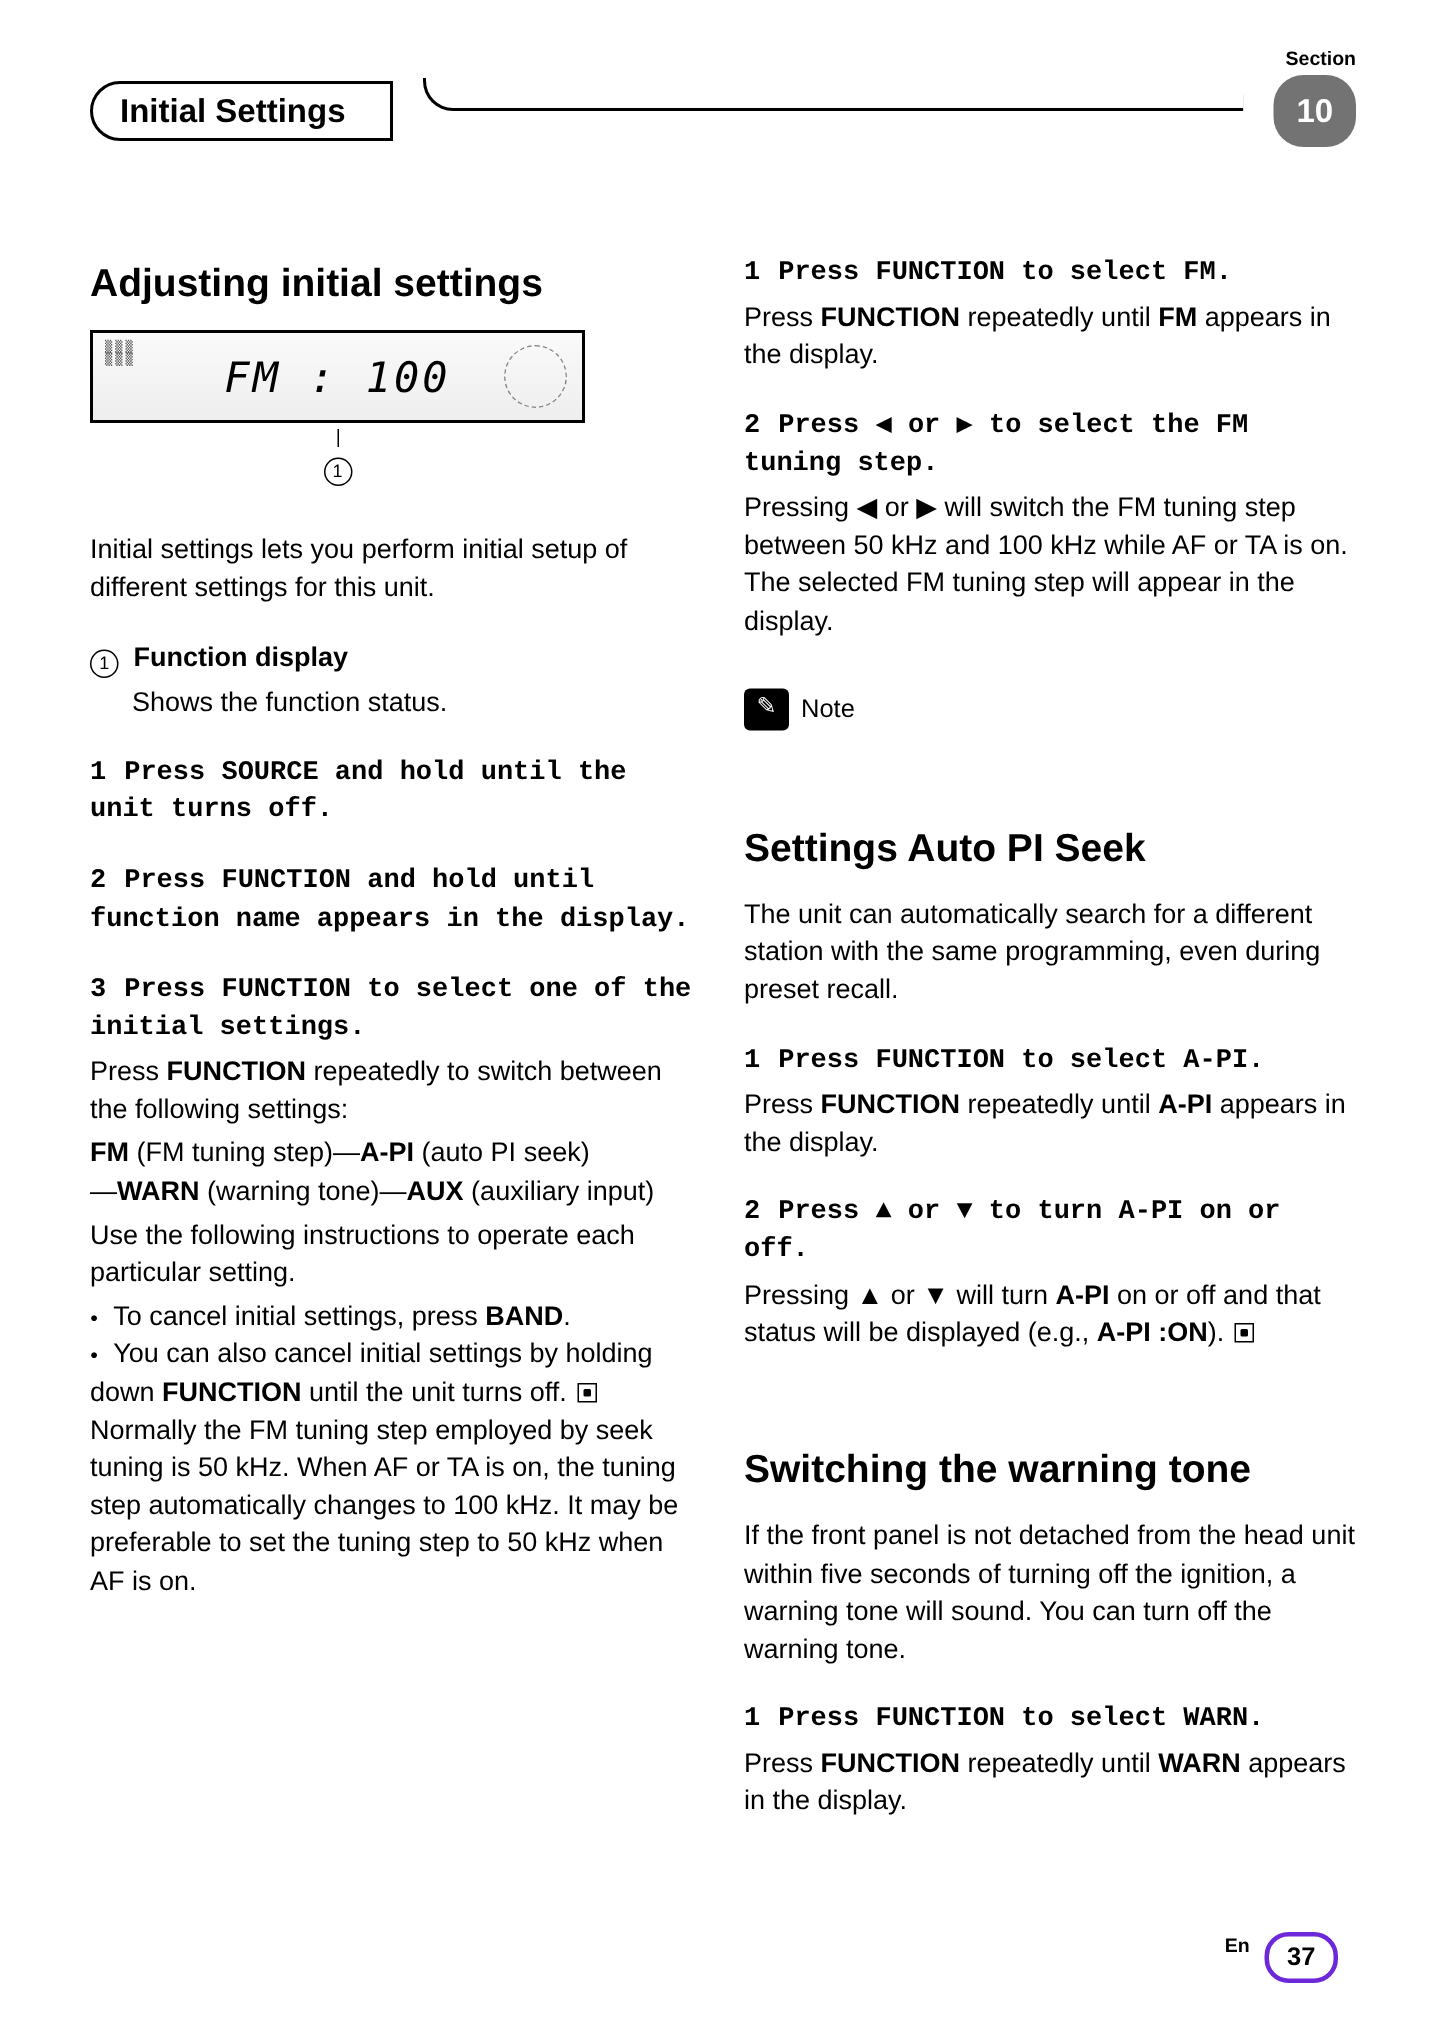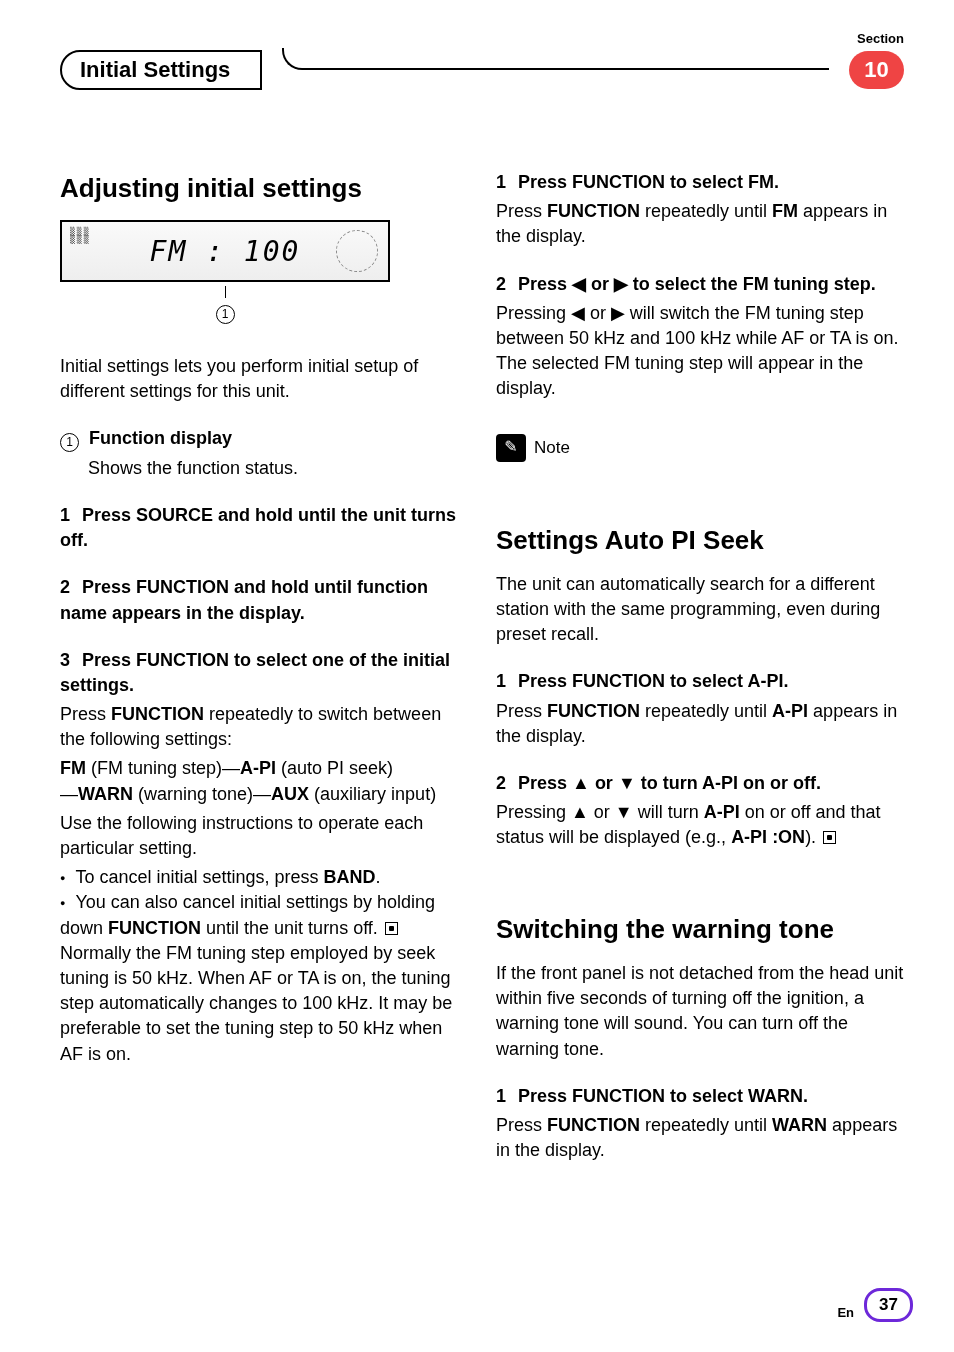--- a/index.html
+++ b/index.html
@@ -57,24 +57,24 @@
     position: absolute;
     left: 20px;
     right: 20px;
     bottom: 0px;
     border-bottom: 2px solid #000;
     border-left: 2px solid #000;
     border-bottom-left-radius: 20px;
     height: 20px;
   }
   .section-num-pill {
-    background: #ef4444;
+    background: #737373;
     color: #fff;
     border-radius: 20px;
-    height: 38px;
+    height: 48px;
     min-width: 55px;
     display: flex;
     align-items: center;
     justify-content: center;
     font-size: 22px;
     font-weight: 900;
   }
   .columns {
     display: flex;
     gap: 28px;
@@ -135,21 +135,21 @@
     border: 1.5px solid #000;
     border-radius: 50%;
     align-items: center;
     justify-content: center;
     font-size: 12px;
     line-height: 1;
     vertical-align: -2px;
   }
   p { margin-bottom: 4px; }
   .para-gap { margin-top: 22px; }
-  .step-lead { font-weight: 900; }
+  .step-lead { font-weight: 900; font-family: Liberation Mono, monospace; }
   .step-lead .num { margin-right: 12px; }
   ul.notes-list { list-style: none; margin-top: 4px; }
   ul.notes-list li::before { content: "\25CF"; font-size: 9px; margin-right: 10px; vertical-align: 2px; }
   .end-sq {
     display:inline-block;
     width:13px;
     height:13px;
     border:1.5px solid #000;
     vertical-align:-1px;
     margin-left:2px;
@@ -160,23 +160,23 @@
   .note-icon {
     width:30px;height:28px;background:#000;border-radius:4px;
     display:flex;align-items:center;justify-content:center;color:#fff;font-size:16px;
   }
   .note-label { font-weight:400; font-size:17px; }
   .note-text { font-size:17.5px; }
   .section-gap { margin-top: 60px; }
   .footer {
     position: absolute;
     bottom: 30px;
-    right: 41px;
+    right: 62px;
     display:flex;
-    align-items:flex-end;
+    align-items:flex-start;
     gap:10px;
   }
   .footer .en { font-size:13px; font-weight:700; }
   .footer .pageno {
     border:3px solid #6d28d9;
     border-radius:16px;
     padding:2px 12px;
     font-weight:900;
     font-size:17px;
   }

